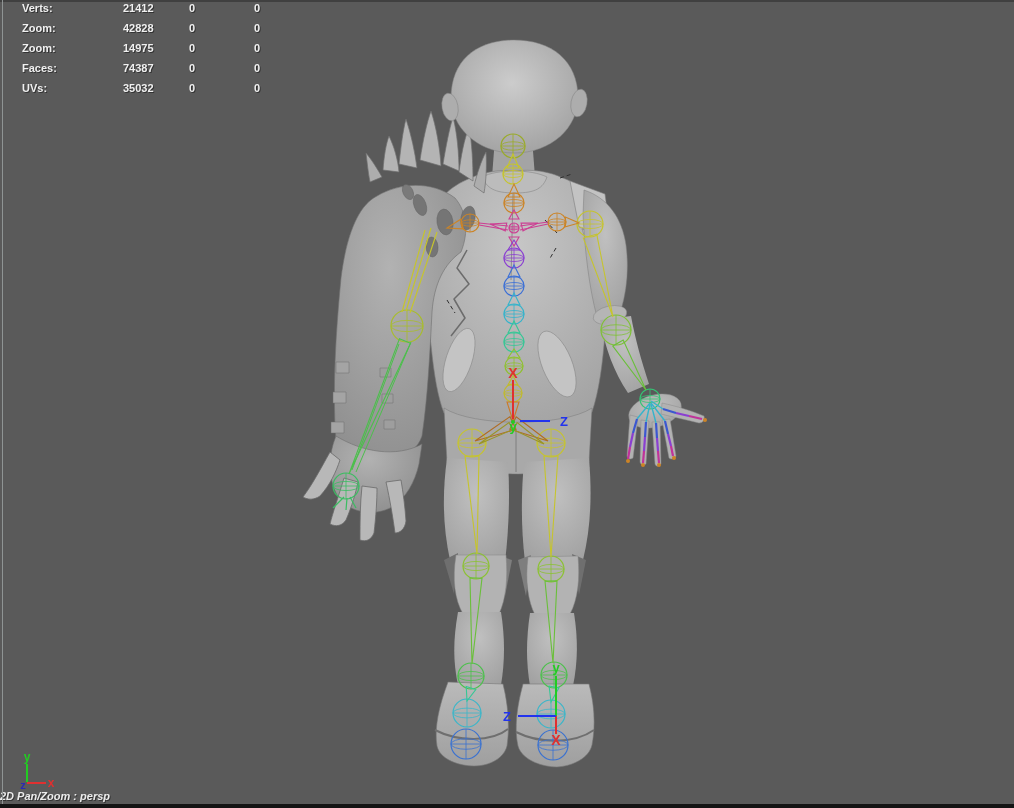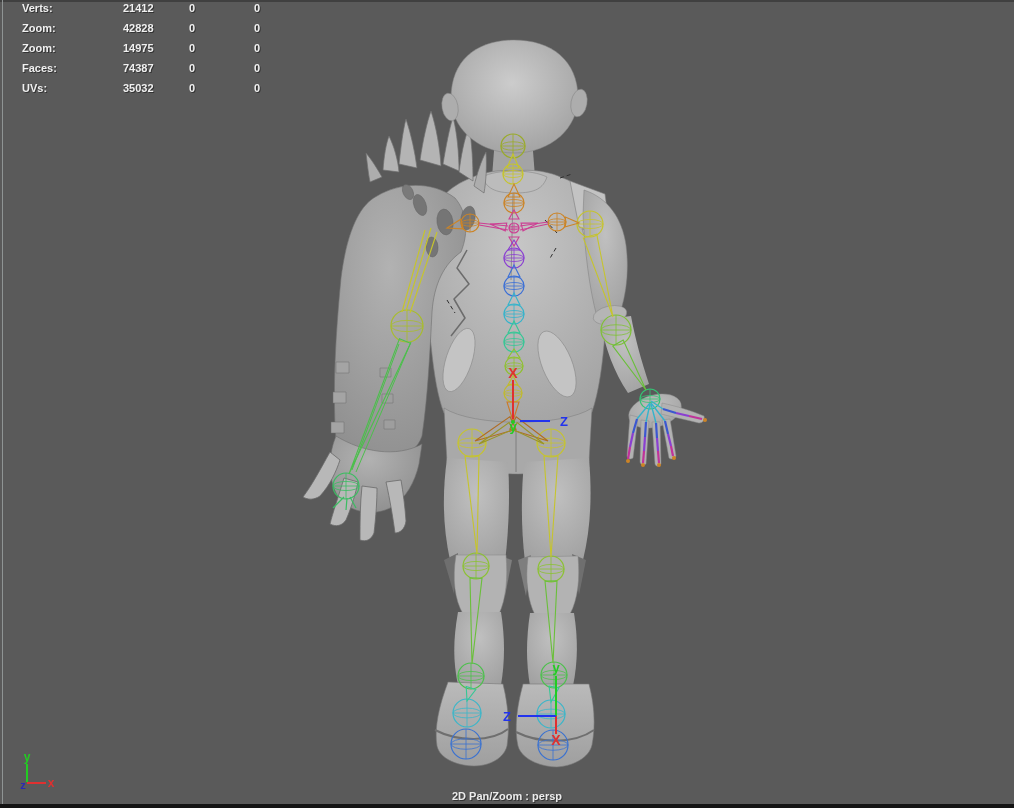--- a/index.html
+++ b/index.html
@@ -8,22 +8,22 @@
   .top-border{position:absolute;top:0;left:0;width:100%;height:2px;background:#404040;}
   .left-border{position:absolute;top:0;left:2px;width:1px;height:100%;background:#8f9494;}
   .bottom-border{position:absolute;bottom:0;left:0;width:100%;height:4px;background:#141414;}
   .hud{position:absolute;top:1px;left:0;width:320px;font-weight:bold;font-size:11px;
        color:#f0f0f0;text-shadow:1px 1px 0 #333;}
   .hud-row{position:relative;height:20px;}
   .hud-label{position:absolute;left:22px;top:1px;}
   .hud-total{position:absolute;left:103px;top:1px;margin-left:20px;}
   .hud-c2{position:absolute;left:189px;top:1px;}
   .hud-c3{position:absolute;left:254px;top:1px;}
-  .statusbar{position:absolute;top:790px;left:0;width:100%;text-align:center;
-             font-weight:bold;font-size:11px;color:#ececec;text-shadow:1px 1px 0 #333;}
+  .statusbar{position:absolute;top:790px;left:0;width:100%;text-align:left;
+             font-weight:bold;font-size:11px;color:#ececec;text-shadow:1px 1px 0 #333;font-style:italic;}
   svg{position:absolute;top:0;left:0;}
   svg text{font-family:"Liberation Sans",sans-serif;font-weight:bold;}
 </style>
 </head>
 <body>
 
 <div class="viewport">
 
   <svg width="1014" height="808" viewBox="0 0 1014 808">
     <defs>

